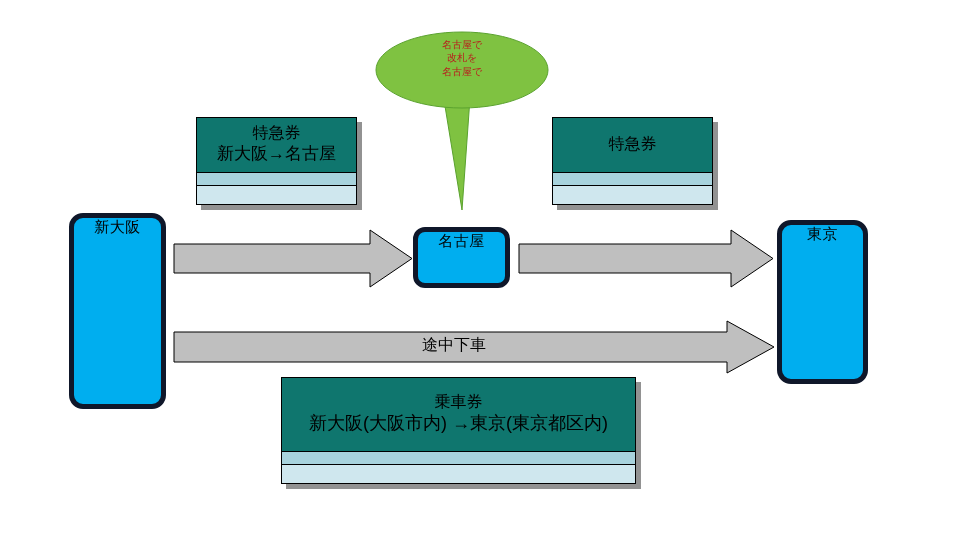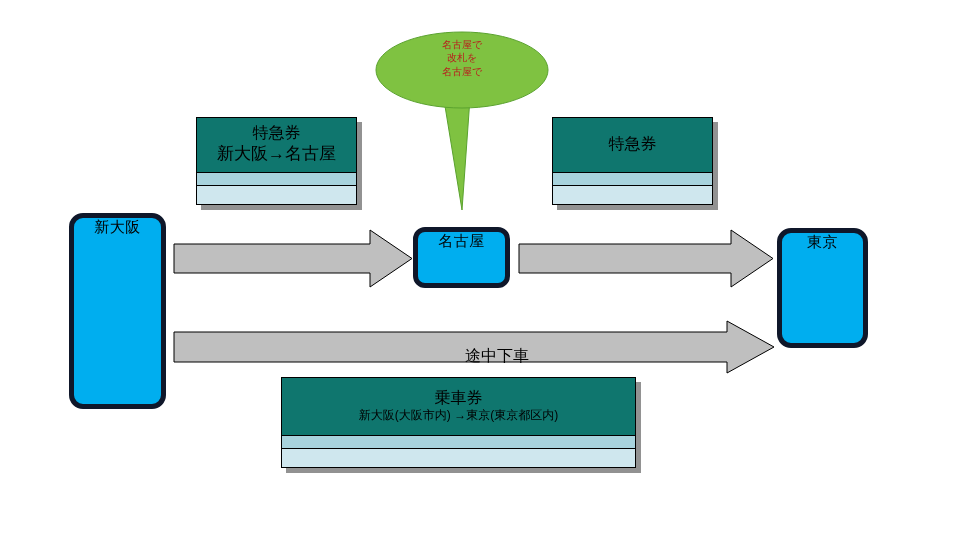--- a/index.html
+++ b/index.html
@@ -71,21 +71,21 @@
     background: #CFE7EE;
     flex: 0 0 auto;
   }
   .ticket-line {
     display: block;
     white-space: nowrap;
   }
   .t-title { font-size: 16px; }
   .t-route { font-size: 17px; }
   .wide .t-title { font-size: 16px; }
-  .wide .t-route { font-size: 12px; }
+  .wide .t-route { font-size: 18px; }
 
   
   .arrow {
     position: absolute;
   }
   .arrow svg { display: block; overflow: visible; }
   .arrow-label {
     position: absolute;
     left: 0;
     right: 0;
@@ -136,21 +136,21 @@
   </div>
 
   <div class="ticket" style="left:552px; top:117px; width:161px; height:88px;">
     <div class="band-main">
       <span class="ticket-line t-title">特急券</span>
     </div>
     <div class="band-thin"></div>
     <div class="band-bottom"></div>
   </div>
 
-  <div class="ticket wide" style="left:281px; top:377px; width:355px; height:91px;">
+  <div class="ticket wide" style="left:281px; top:377px; width:355px; height:107px;">
     <div class="band-main">
       <span class="ticket-line t-title">乗車券</span>
       <span class="ticket-line t-route">新大阪(大阪市内) →東京(東京都区内)</span>
     </div>
     <div class="band-thin"></div>
     <div class="band-bottom"></div>
   </div>
 
   <div class="arrow" style="left:174px; top:230px; width:239px; height:57px;">
     <svg width="239" height="57" viewBox="0 0 239 57" aria-hidden="true">
@@ -161,28 +161,28 @@
   <div class="arrow" style="left:519px; top:230px; width:255px; height:57px;">
     <svg width="255" height="57" viewBox="0 0 255 57" aria-hidden="true">
       <path d="M 0 14 L 212 14 L 212 0 L 254 28.5 L 212 57 L 212 43 L 0 43 Z" fill="#BFBFBF" stroke="#000000" stroke-width="1" stroke-linejoin="miter"></path>
     </svg>
   </div>
 
   <div class="arrow" style="left:174px; top:321px; width:601px; height:52px;">
     <svg width="601" height="52" viewBox="0 0 601 52" aria-hidden="true">
       <path d="M 0 11 L 553 11 L 553 0 L 600 26 L 553 52 L 553 41 L 0 41 Z" fill="#BFBFBF" stroke="#000000" stroke-width="1" stroke-linejoin="miter"></path>
     </svg>
-    <div class="arrow-label" style="top:25px; width:560px;margin-left:43px;">途中下車</div>
+    <div class="arrow-label" style="top:14px; width:560px;">途中下車</div>
   </div>
 
   <div class="station" style="left:69px; top:213px; width:97px; height:196px;">
     <span>新大阪</span>
   </div>
 
   <div class="station small" style="left:413px; top:227px; width:97px; height:61px;">
     <span>名古屋</span>
   </div>
 
-  <div class="station" style="left:777px; top:228px; width:91px; height:120px;">
+  <div class="station" style="left:777px; top:220px; width:91px; height:164px;">
     <span>東京</span>
   </div>
 
 </div>
 
 </body></html>

